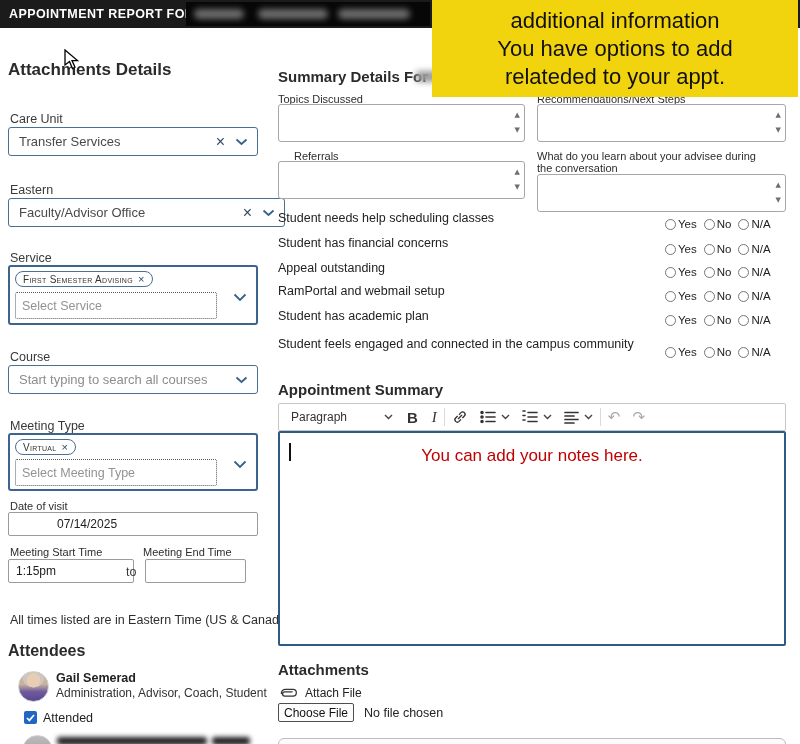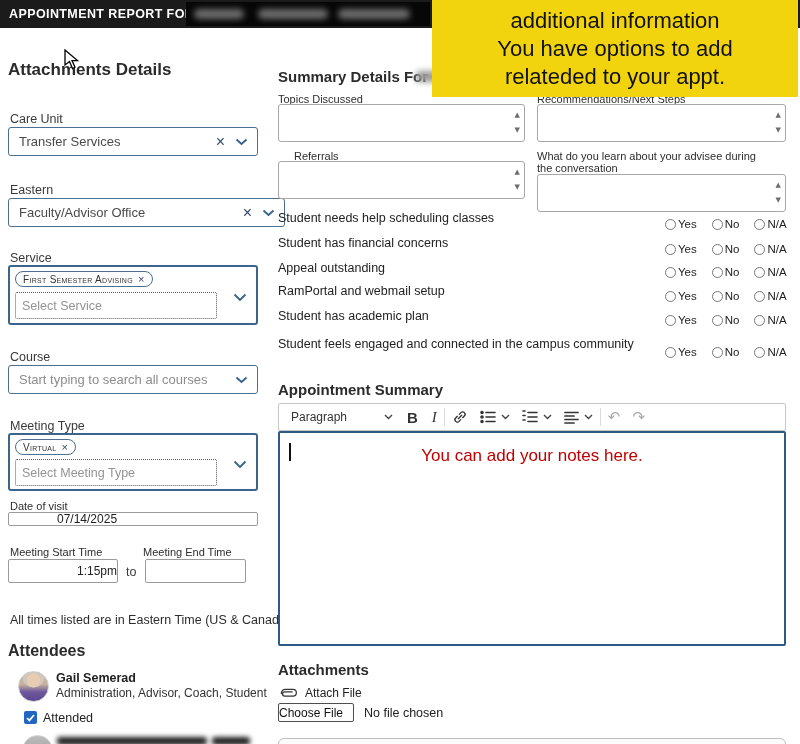--- a/index.html
+++ b/index.html
@@ -39,39 +39,39 @@
   .dotted .ph{font-size:12.5px;color:#939393;padding-left:6px;}
 
   .smallinput{border:1px solid #9b9b9b;border-radius:2px;background:#fff;box-sizing:border-box;
               font-size:12px;color:#222;display:flex;align-items:center;padding-left:7px;}
 
   
   .tarea{border:1px solid #a7a7a7;border-radius:3px;background:#fff;box-sizing:border-box;position:absolute;}
   .spin{position:absolute;right:4px;font-size:7px;color:#6e6e6e;line-height:7px;font-family:"DejaVu Sans",sans-serif;}
 
   
-  .radios{position:absolute;display:flex;align-items:center;gap:15px;}
+  .radios{position:absolute;display:flex;align-items:center;gap:7px;}
   .ropt{display:flex;align-items:center;gap:2px;font-size:11.5px;color:#222;}
   .rc{width:11px;height:11px;border:1.2px solid #767676;border-radius:50%;background:#fff;box-sizing:border-box;cursor:pointer;}
 
   
   .toolbar{left:278px;top:403px;width:508px;height:28px;border:1px solid #c6c6c6;border-radius:2px;
            display:flex;align-items:center;box-sizing:border-box;background:#fff;}
   .tb-item{display:flex;align-items:flex-start;color:#333;cursor:pointer;}
   .tb-sep{width:1px;height:18px;background:#d9d9d9;margin:0 7px;}
   .tb-chev{margin-left:5px;display:flex;align-items:center;}
   .tb-undo{font-family:"DejaVu Sans",sans-serif;font-size:15px;color:#a9a9a9;}
 
   .editor{left:278px;top:431px;width:508px;height:215px;border:2px solid #2e5a86;border-radius:2px;
           background:#fff;box-sizing:border-box;}
   .caret{position:absolute;left:9px;top:10px;width:1.5px;height:18px;background:#111;}
   .rednote{position:absolute;left:0;right:0;top:13px;text-align:center;font-size:17px;color:#c00000;}
 
   .choosebtn{border:1.5px solid #4e4e4e;border-radius:2px;background:#fdfdfd;font-size:12px;color:#111;
-             display:flex;align-items:center;justify-content:flex-start;box-sizing:border-box;cursor:pointer;}
+             display:flex;align-items:center;justify-content:center;box-sizing:border-box;cursor:pointer;}
 
   .avatar{width:31px;height:31px;border-radius:50%;
           background:
             radial-gradient(circle at 50% 28%, #e8cdb2 0 26%, rgba(0,0,0,0) 27%),
             radial-gradient(circle at 50% 16%, #cfc7bd 0 38%, rgba(0,0,0,0) 39%),
             linear-gradient(180deg,#bdb4aa 0%,#c9b49c 42%,#6f5a9e 68%,#5a4690 100%);
           border:1px solid #d0d0d0;box-sizing:border-box;}
   .chk{width:13px;height:13px;background:#2166c1;border-radius:2px;display:flex;align-items:center;justify-content:center;}
 
   .blurline{position:absolute;background:#1c1c1c;border-radius:3px;filter:blur(2.5px);}
@@ -161,27 +161,27 @@
       <span class="ph">Select Meeting Type</span>
     </div>
     <span class="chev" style="position:absolute;right:0;top:25px;">
       <svg width="14" height="9">
           <polyline points="1.5,1.5 7,7 12.5,1.5" stroke="#35618e" stroke-width="1.8" fill="none"></polyline>
         </svg>
     </span>
   </div>
 
   <div class="abs lbl-sm" style="left:10px;top:500px;">Date of visit</div>
-  <div class="abs smallinput" style="left:8px;top:512px;width:250px;height:14px;padding-left:48px;">
+  <div class="abs smallinput" style="left:8px;top:512px;width:250px;height:24px;padding-left:48px;">
     <span>07/14/2025</span>
   </div>
 
   <div class="abs lbl-sm" style="left:10px;top:546px;">Meeting Start Time</div>
   <div class="abs lbl-sm" style="left:143px;top:546px;">Meeting End Time</div>
-  <div class="abs smallinput" style="left:8px;top:559px;width:110px;height:24px;justify-content:flex-end;">
+  <div class="abs smallinput" style="left:8px;top:559px;width:126px;height:24px;">
     <span>1:15pm</span>
   </div>
   <div class="abs lbl" style="left:126px;top:565px;">to</div>
   <div class="abs smallinput" style="left:145px;top:559px;width:101px;height:24px;">
     <span></span>
   </div>
 
   <div class="abs lbl" style="left:10px;top:613px;color:#2d2d2d;">All times listed are in Eastern Time (US &amp; Canada).</div>
 
   <div class="abs h-left" style="left:8px;top:642px;font-size:16px;font-weight:700;">Attendees</div>

